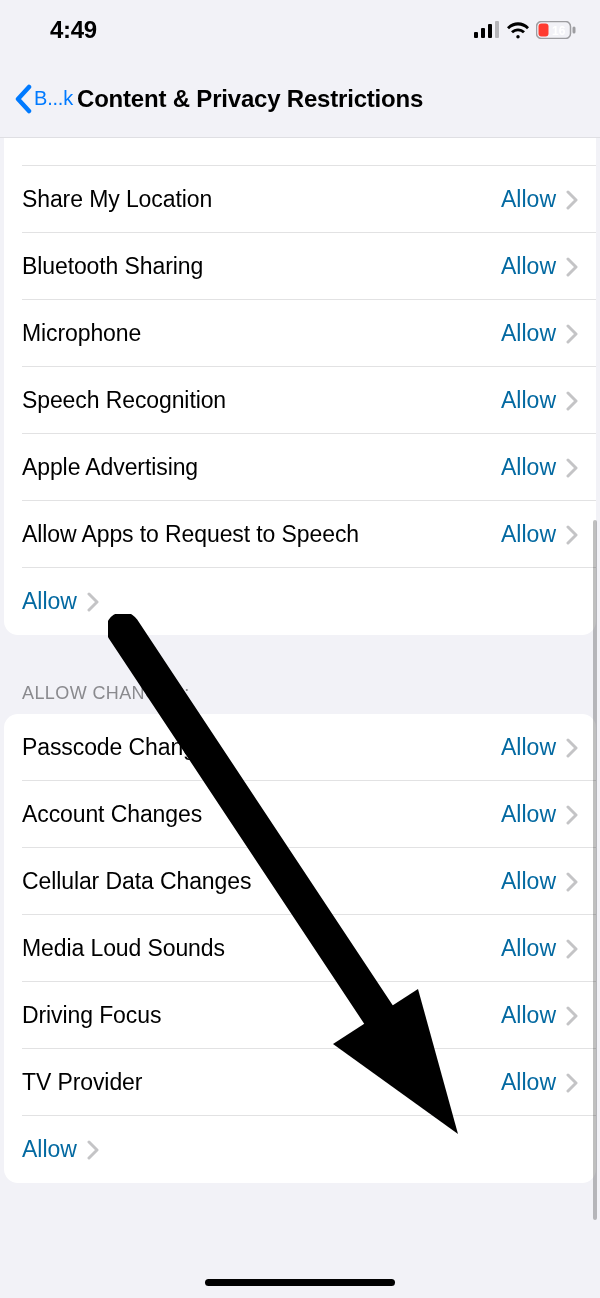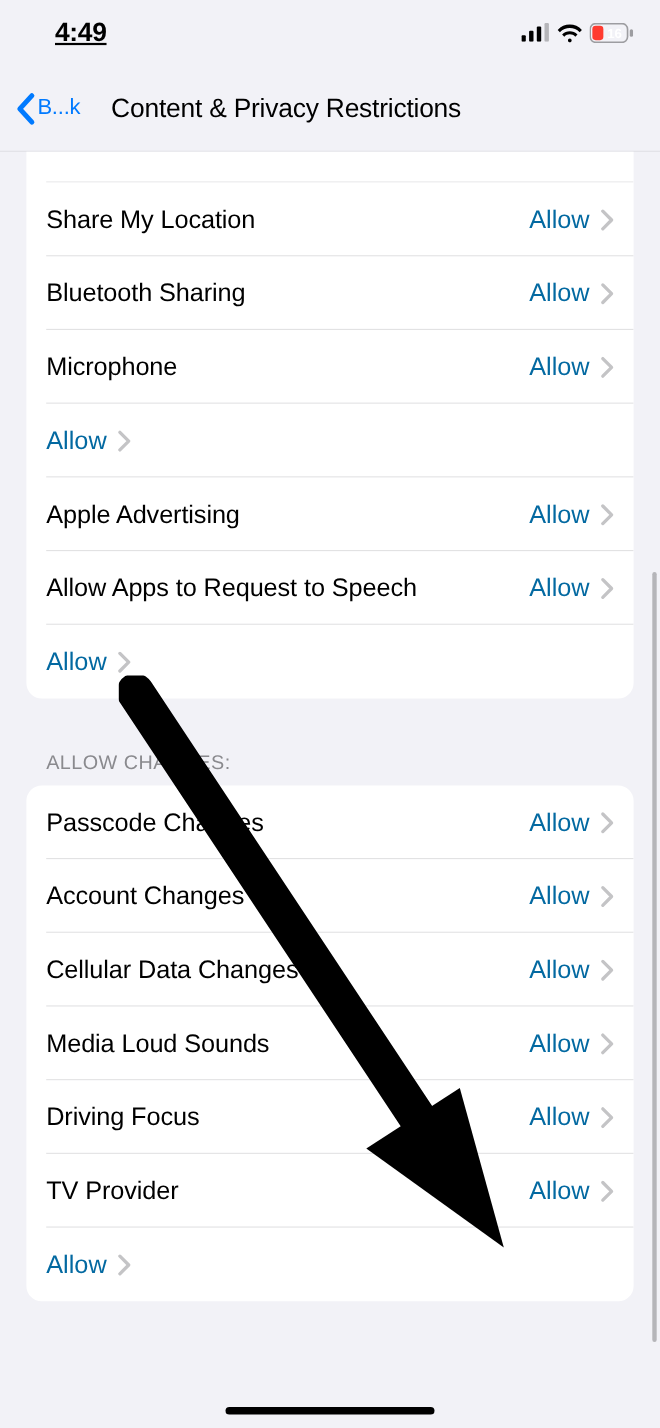--- a/index.html
+++ b/index.html
@@ -17,21 +17,20 @@
       overflow: hidden;
     }
     
     .status-bar {
       height: 60px;
       display: flex;
       align-items: center;
       justify-content: space-between;
       padding: 0 24px;
       font-weight: 600;
-      text-decoration: underline;
     }
     .status-time {
       font-size: 24px;
       font-weight: 600;
       letter-spacing: -0.3px;
       padding-left: 26px;
     }
     .status-right {
       display: flex;
       gap: 6px;
@@ -62,29 +61,29 @@
       display: flex;
       align-items: center;
     }
     .back-label {
       font-size: 20px;
       font-weight: 400;
       letter-spacing: -0.2px;
     }
     .nav-title {
       font-size: 24px;
-      font-weight: 400;
+      font-weight: 700;
       letter-spacing: -0.2px;
-      margin-left: 28px;
+      margin-left: 4px;
       white-space: nowrap;
     }
     
     .content {
       position: relative;
-      padding: 0 24px;
+      padding: 0 4px;
     }
     .group {
       background: #ffffff;
       border-radius: 14px;
       overflow: hidden;
     }
     .group.first {
       border-top-left-radius: 0;
       border-top-right-radius: 0;
     }
@@ -233,20 +232,21 @@
     <div class="row">
       <span class="row-label">Microphone</span>
       <span class="row-value">Allow</span>
       <span class="chevron">
         <svg width="12" height="20" viewBox="0 0 12 20">
             <polyline points="2,2 10,10 2,18" fill="none" stroke="#c4c4c6" stroke-width="3" stroke-linecap="round" stroke-linejoin="round"></polyline>
           </svg>
       </span>
     </div>
     <div class="row">
+      <span class="row-label">Speech Recognition</span>
       <span class="row-value">Allow</span>
       <span class="chevron">
         <svg width="12" height="20" viewBox="0 0 12 20">
             <polyline points="2,2 10,10 2,18" fill="none" stroke="#c4c4c6" stroke-width="3" stroke-linecap="round" stroke-linejoin="round"></polyline>
           </svg>
       </span>
     </div>
     <div class="row">
       <span class="row-label">Apple Advertising</span>
       <span class="row-value">Allow</span>

